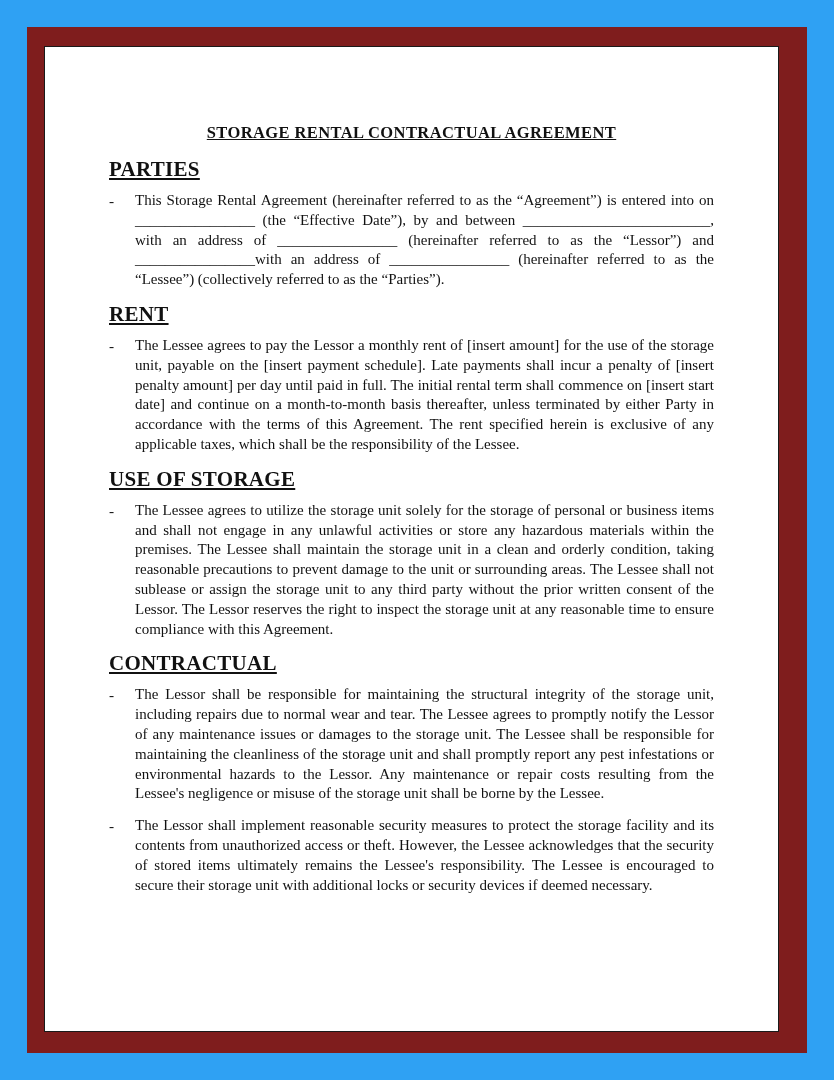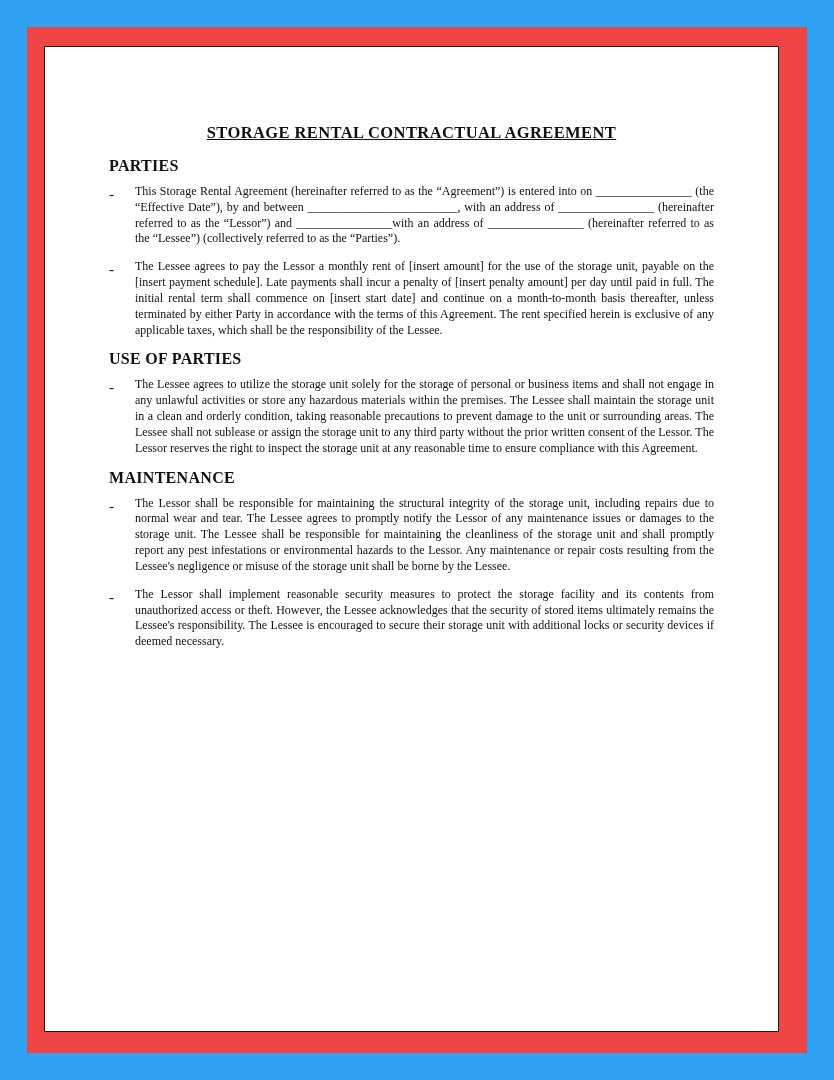--- a/index.html
+++ b/index.html
@@ -10,21 +10,21 @@
   }
   .frame {
     width: 834px;
     height: 1080px;
     background: var(--color-frame, #2fa1f3);
     padding: 27px;
   }
   .mat {
     width: 100%;
     height: 100%;
-    background: #ef4444;
+    background: #7f1d1d;
     padding: 19px 28px 21px 17px;
   }
   .page {
     width: 100%;
     height: 100%;
     background: #ffffff;
     border: 1px solid #1a1a1a;
     padding: 52px 64px 40px 64px;
     overflow: hidden;
   }
@@ -33,40 +33,41 @@
     font-weight: bold;
     text-align: center;
     text-decoration: underline;
     letter-spacing: 0.4px;
     margin-top: 24px;
     margin-bottom: 14px;
     color: #111;
   }
   .doc-section { margin-top: 12px; }
   .heading {
-    font-size: 16px;
+    font-size: 21px;
     font-weight: bold;
+    text-decoration: underline;
     letter-spacing: 0.3px;
     color: #111;
     margin-bottom: 9px;
   }
   .para {
     display: flex;
     align-items: flex-start;
     margin-bottom: 8px;
   }
   .bullet {
     flex: 0 0 26px;
     font-size: 15.3px;
     color: #111;
     line-height: 1.32;
   }
   .body-text {
     flex: 1;
-    font-size: 12px;
+    font-size: 15px;
     line-height: 1.32;
     text-align: justify;
     color: #111;
   }
 </style>
 </head>
 <body>
 
 <div class="frame">
   <div class="mat">
@@ -76,36 +77,37 @@
 
       <section class="doc-section">
         <h2 class="heading">PARTIES</h2>
         <div class="para">
           <span class="bullet">-</span>
           <p class="body-text">This Storage Rental Agreement (hereinafter referred to as the “Agreement”) is entered into on ________________ (the “Effective Date”), by and between _________________________, with an address of ________________ (hereinafter referred to as the “Lessor”) and ________________with an address of ________________ (hereinafter referred to as the “Lessee”) (collectively referred to as the “Parties”).</p>
         </div>
       </section>
 
       <section class="doc-section">
+        <h2 class="heading">RENT</h2>
         <div class="para">
           <span class="bullet">-</span>
           <p class="body-text">The Lessee agrees to pay the Lessor a monthly rent of [insert amount] for the use of the storage unit, payable on the [insert payment schedule]. Late payments shall incur a penalty of [insert penalty amount] per day until paid in full. The initial rental term shall commence on [insert start date] and continue on a month-to-month basis thereafter, unless terminated by either Party in accordance with the terms of this Agreement. The rent specified herein is exclusive of any applicable taxes, which shall be the responsibility of the Lessee.</p>
         </div>
       </section>
 
       <section class="doc-section">
-        <h2 class="heading">USE OF PARTIES</h2>
+        <h2 class="heading">USE OF STORAGE</h2>
         <div class="para">
           <span class="bullet">-</span>
           <p class="body-text">The Lessee agrees to utilize the storage unit solely for the storage of personal or business items and shall not engage in any unlawful activities or store any hazardous materials within the premises. The Lessee shall maintain the storage unit in a clean and orderly condition, taking reasonable precautions to prevent damage to the unit or surrounding areas. The Lessee shall not sublease or assign the storage unit to any third party without the prior written consent of the Lessor. The Lessor reserves the right to inspect the storage unit at any reasonable time to ensure compliance with this Agreement.</p>
         </div>
       </section>
 
       <section class="doc-section">
-        <h2 class="heading">MAINTENANCE</h2>
+        <h2 class="heading">CONTRACTUAL</h2>
         <div class="para">
           <span class="bullet">-</span>
           <p class="body-text">The Lessor shall be responsible for maintaining the structural integrity of the storage unit, including repairs due to normal wear and tear. The Lessee agrees to promptly notify the Lessor of any maintenance issues or damages to the storage unit. The Lessee shall be responsible for maintaining the cleanliness of the storage unit and shall promptly report any pest infestations or environmental hazards to the Lessor. Any maintenance or repair costs resulting from the Lessee's negligence or misuse of the storage unit shall be borne by the Lessee.</p>
         </div>
       </section>
 
       <section class="doc-section">
         <div class="para">
           <span class="bullet">-</span>
           <p class="body-text">The Lessor shall implement reasonable security measures to protect the storage facility and its contents from unauthorized access or theft. However, the Lessee acknowledges that the security of stored items ultimately remains the Lessee's responsibility. The Lessee is encouraged to secure their storage unit with additional locks or security devices if deemed necessary.</p>

